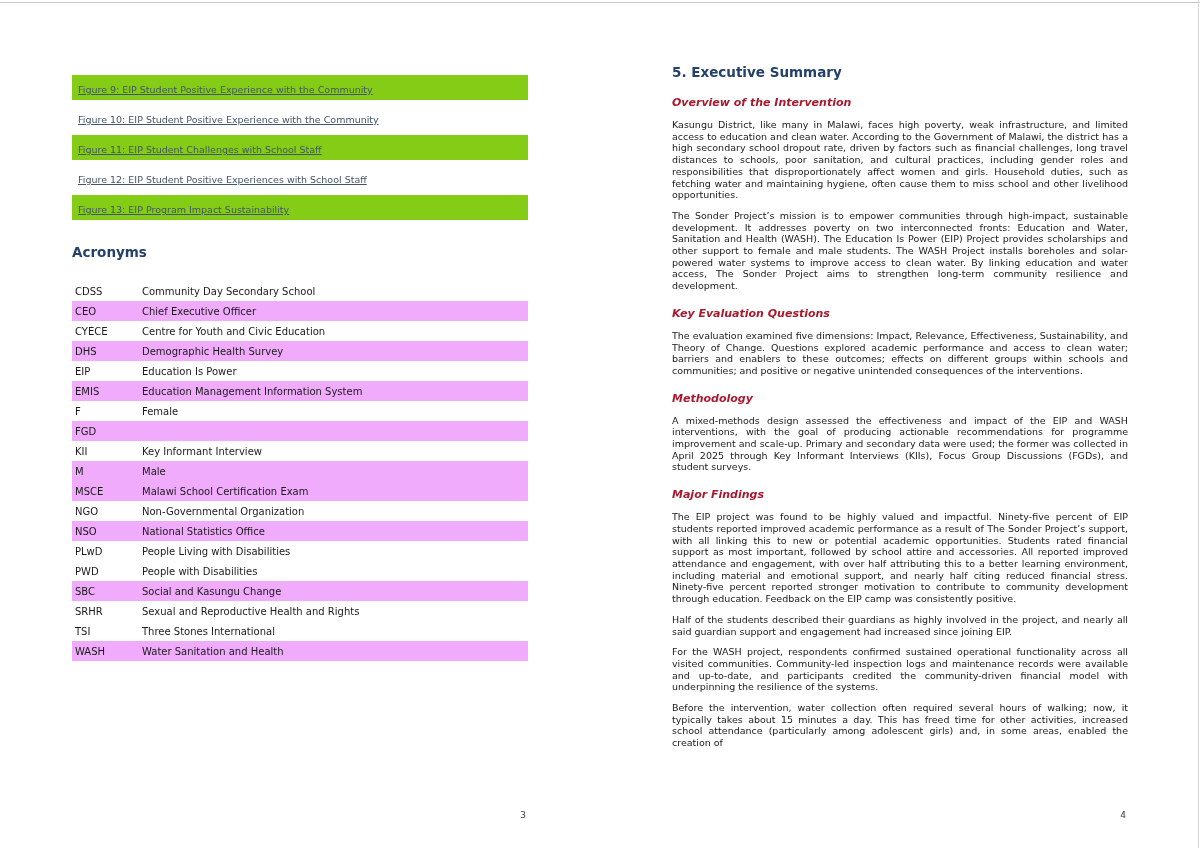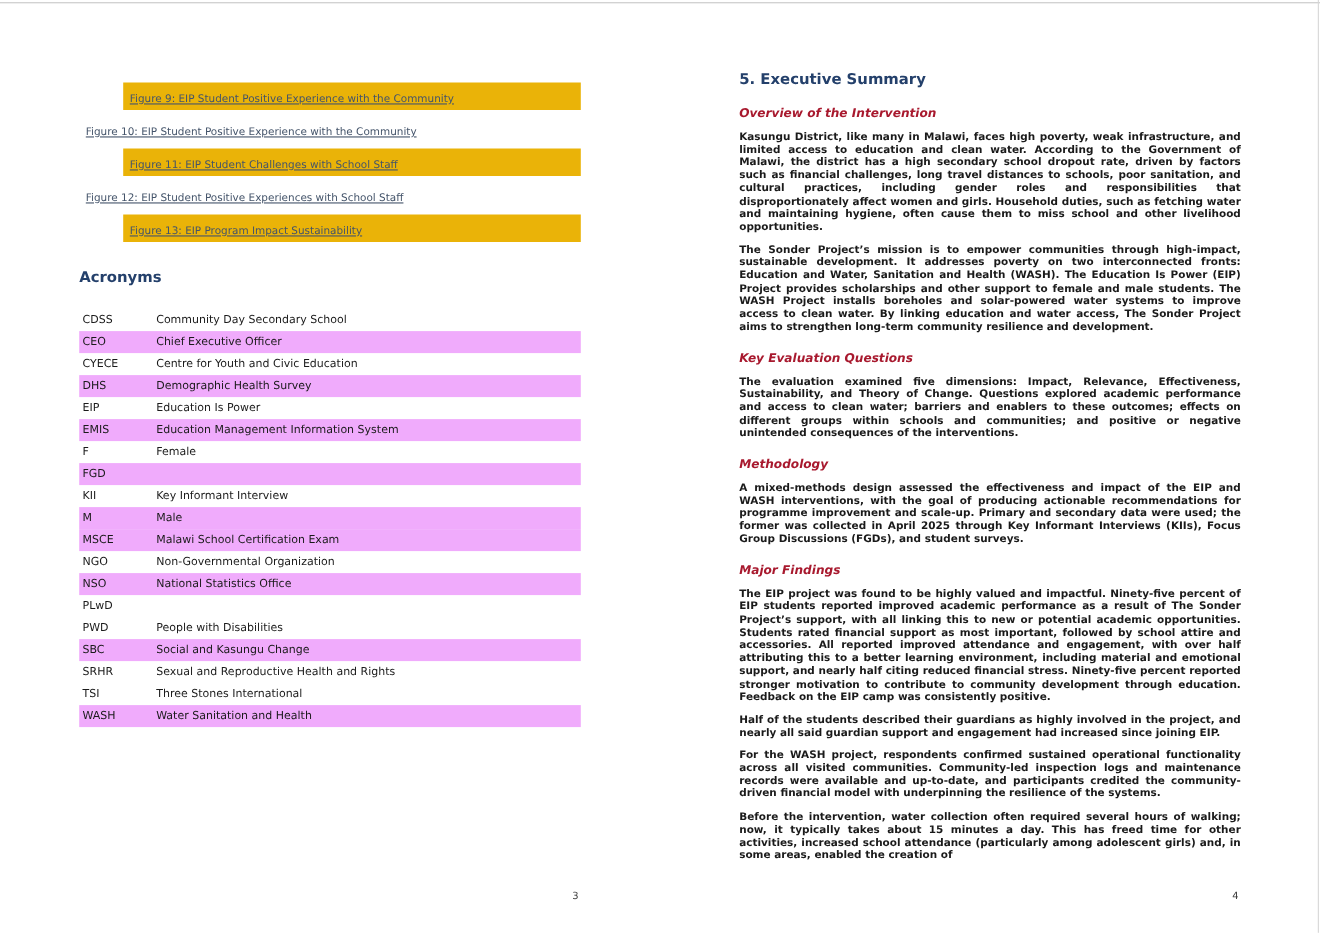--- a/index.html
+++ b/index.html
@@ -15,21 +15,21 @@
   .top-hairline { position: absolute; top: 2px; left: 0; width: 100%; height: 1px; background: #c8c8c8; }
   .right-hairline { position: absolute; top: 0; right: 1px; width: 1px; height: 100%; background: #d6d6d6; }
 
   .spread { display: flex; width: 1200px; height: 848px; }
   .page { width: 600px; height: 848px; position: relative; overflow: hidden; }
   .content-left  { position: absolute; top: 75px; left: 72px; width: 456px; }
   .content-right { position: absolute; top: 64px; left: 72px; width: 456px; }
 
   
   .fig-row { min-height: 17px; padding: 3px 6px 3px 6px; margin-bottom: 5px; }
-  .fig-row.shaded { background: #eab308; margin-left: 40px; }
+  .fig-row.shaded { background: #84cc16; }
   .fig-link {
     font-size: 9.5px; color: #44546A;
     text-decoration: underline; cursor: pointer;
   }
 
   
   .acronyms-heading {
     font-size: 13.5px; font-weight: bold; color: #24406B;
     margin: 24px 0 0 0;
   }
@@ -47,21 +47,20 @@
   .section-heading {
     font-size: 11px; font-weight: bold; font-style: italic; color: #A8192E;
     margin: 15px 0 10px 0;
   }
   .section-heading:first-child { margin-top: 0; }
   .body-par {
     font-size: 9.5px; line-height: 11.7px;
     text-align: justify;
     margin: 0 0 9px 0;
     color: #1a1a1a;
-    font-weight: bold;
   }
 
   .page-num {
     position: absolute; bottom: 28px; right: 74px;
     font-size: 9px; color: #3c3c3c;
   }
 </style>
 </head>
 <body>
 
@@ -130,20 +129,21 @@
           <div class="acr-row">
             <span class="acr-abbr">NGO</span>
             <span class="acr-full">Non-Governmental Organization</span>
           </div>
           <div class="acr-row shaded">
             <span class="acr-abbr">NSO</span>
             <span class="acr-full">National Statistics Office</span>
           </div>
           <div class="acr-row">
             <span class="acr-abbr">PLwD</span>
+            <span class="acr-full">People Living with Disabilities</span>
           </div>
           <div class="acr-row">
             <span class="acr-abbr">PWD</span>
             <span class="acr-full">People with Disabilities</span>
           </div>
           <div class="acr-row shaded">
             <span class="acr-abbr">SBC</span>
             <span class="acr-full">Social and Kasungu Change</span>
           </div>
           <div class="acr-row">

